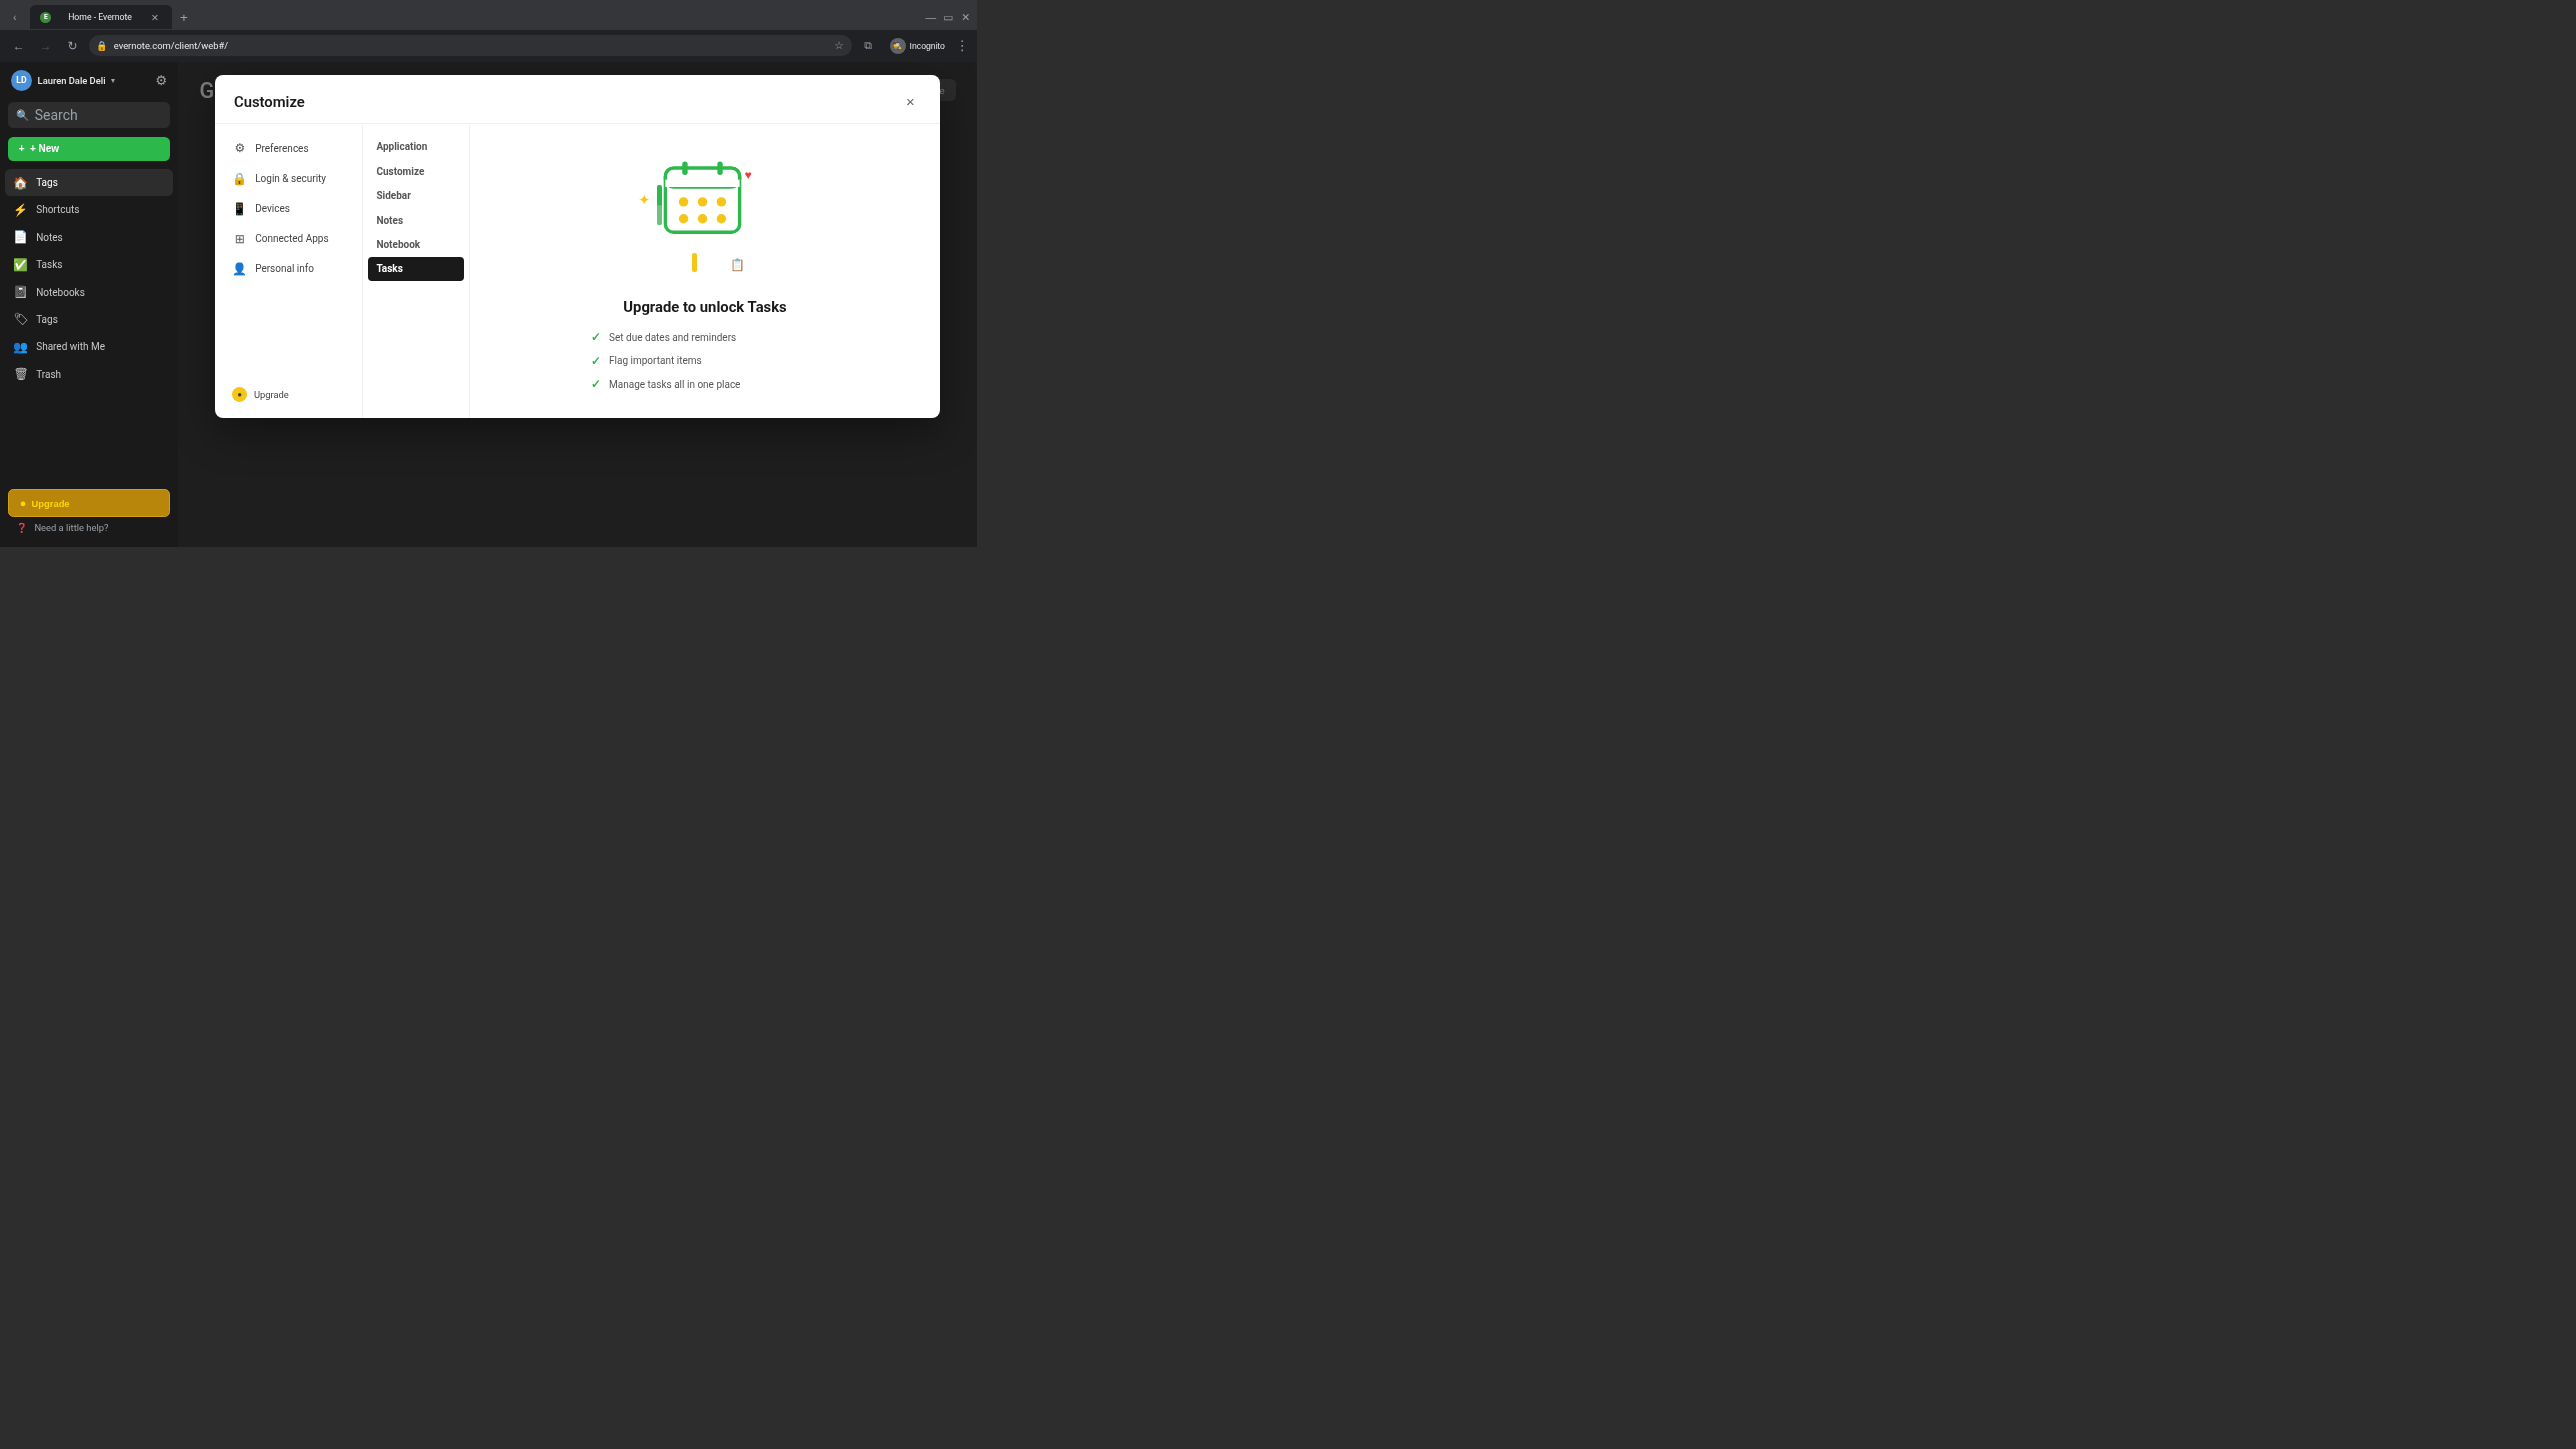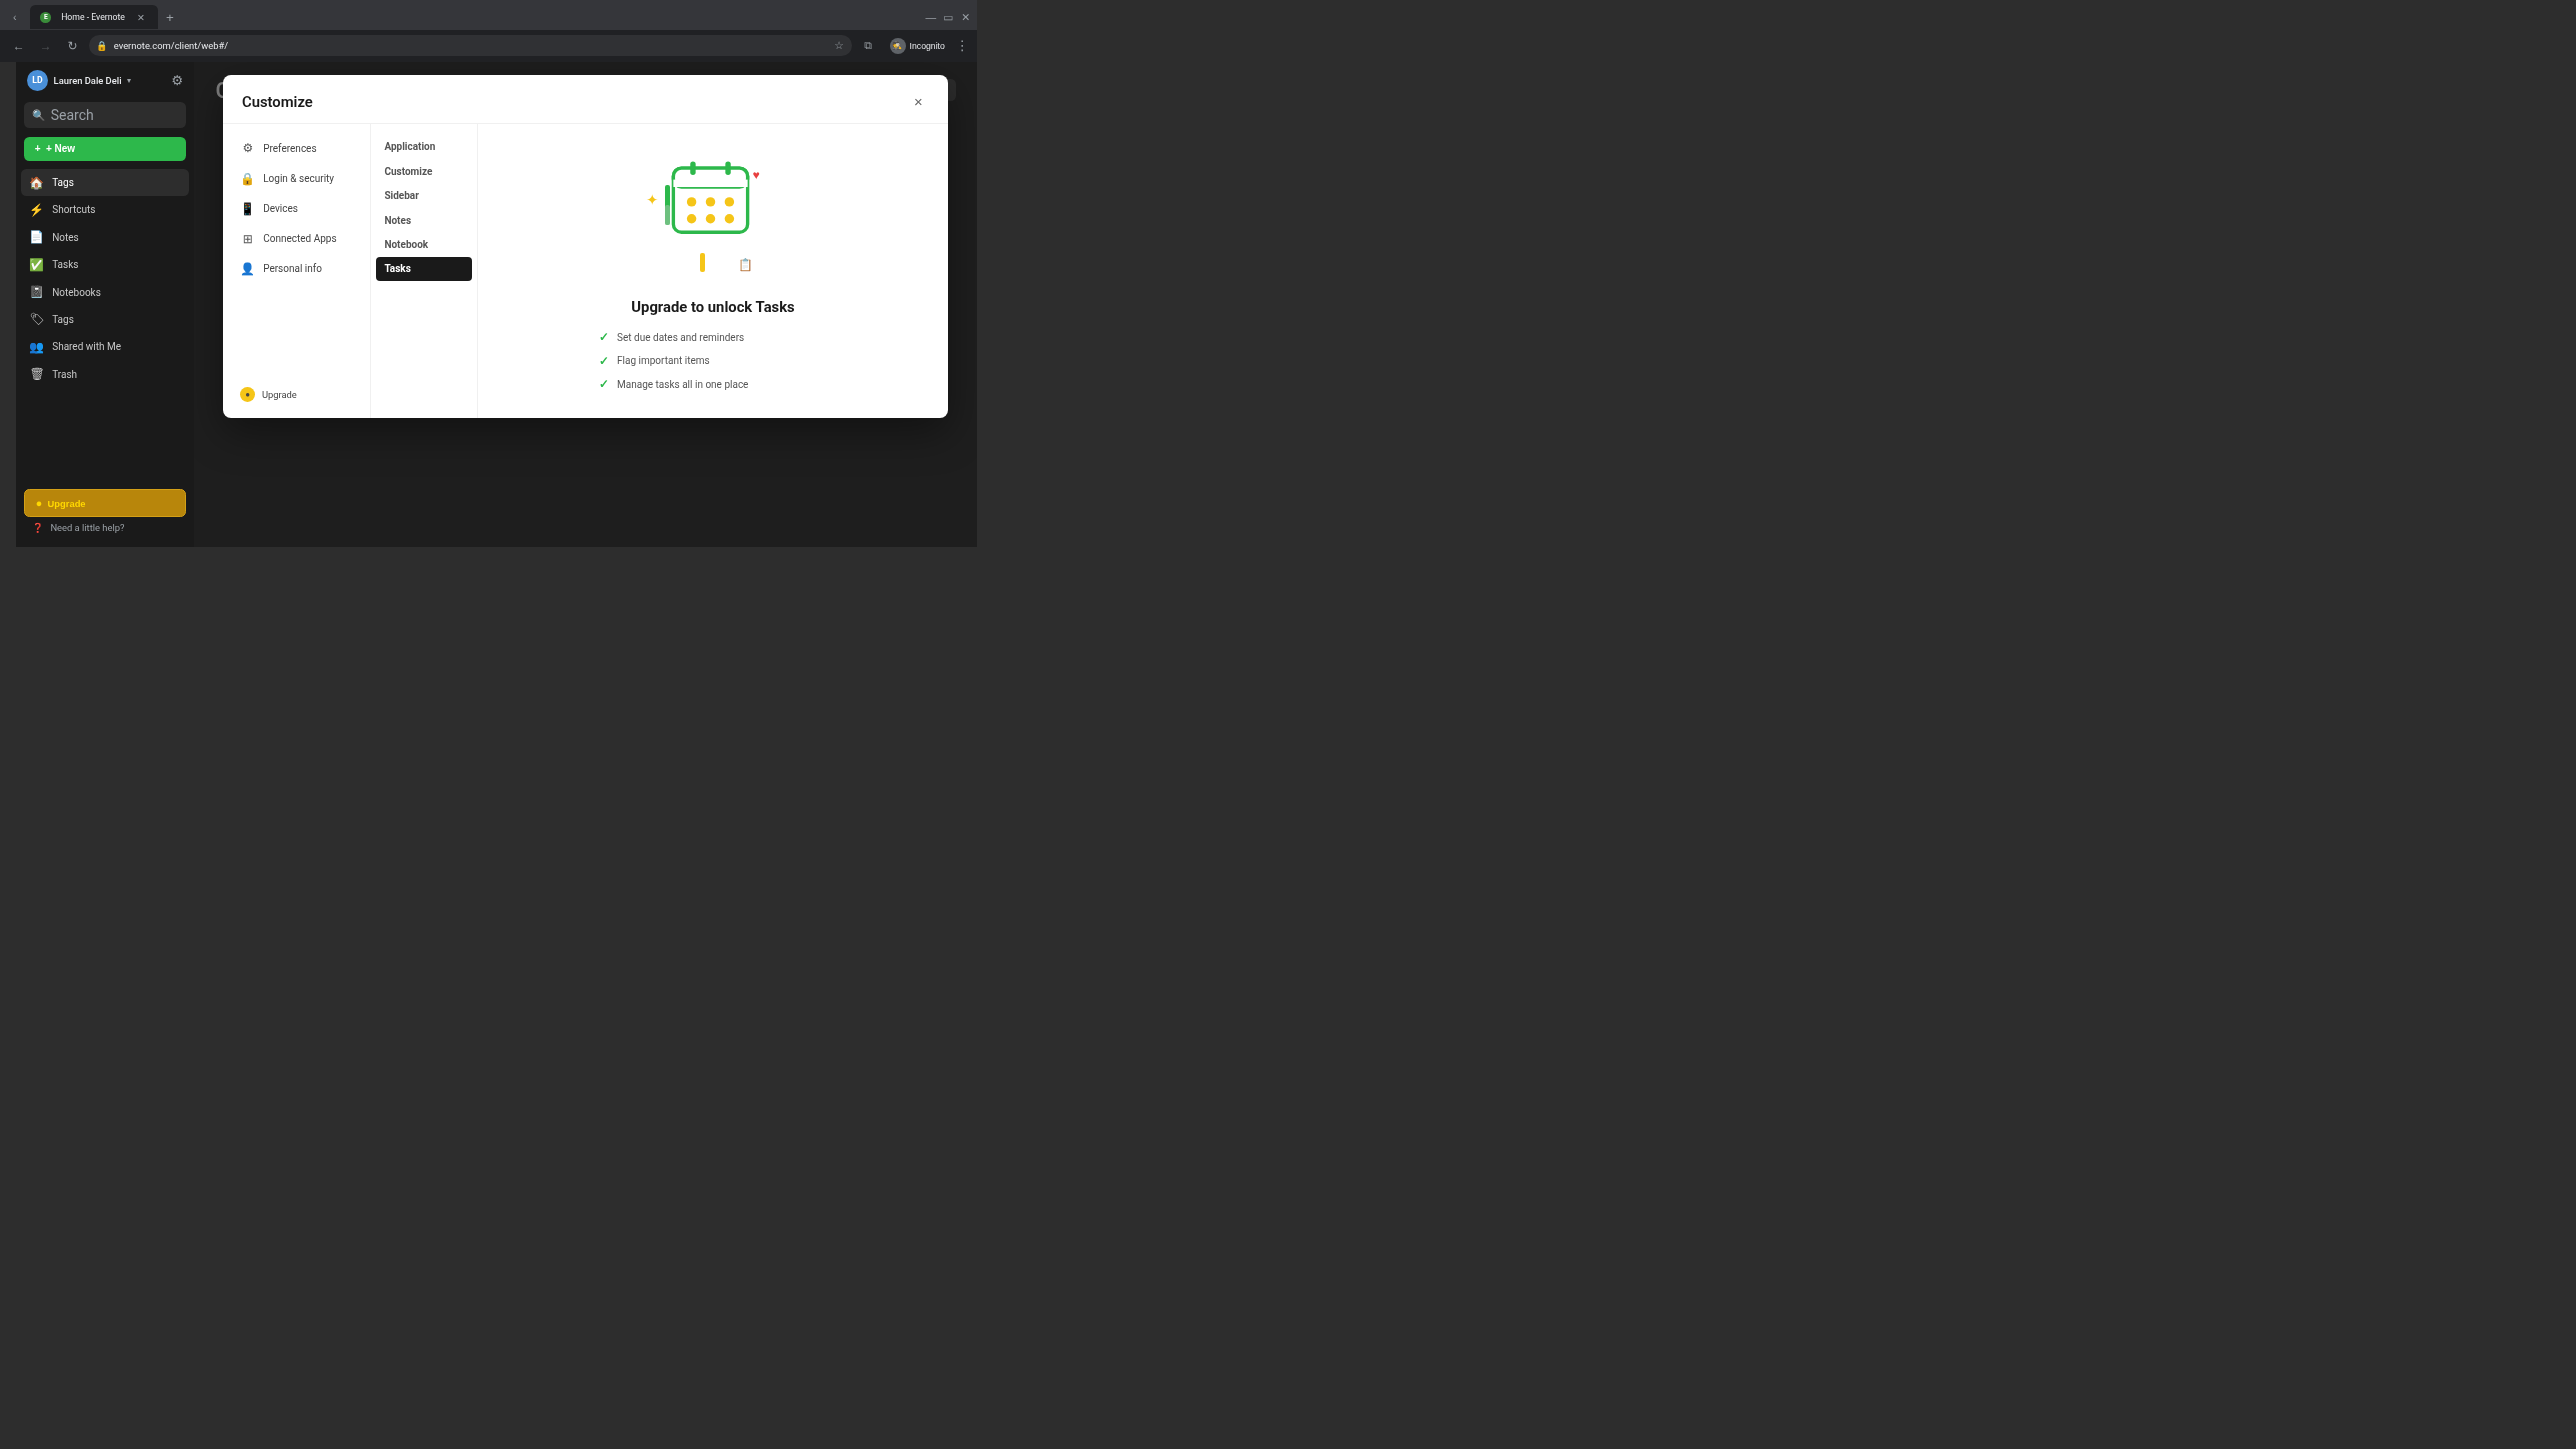--- a/index.html
+++ b/index.html
@@ -39,21 +39,21 @@
       font-size: 10.7px;
       cursor: pointer;
       display: flex; align-items: center; justify-content: center;
     }
     .tab-item {
       background: #202124;
       border-radius: 5.4px 5.4px 0 0;
       padding: 4px 10.7px;
       display: flex;
       align-items: center;
-      gap: 10px;
+      gap: 17px;
       min-width: 121px;
       max-width: 161px;
       height: 24px;
     }
     .tab-favicon {
       width: 10.7px; height: 10.7px;
       background: #3a8c3a;
       border-radius: 50%;
       display: flex; align-items: center; justify-content: center;
       font-size: 6.7px; color: white; font-weight: bold;
@@ -163,21 +163,20 @@
     }
 
     
     .sidebar {
       width: 178px;
       background: #1a1a1a;
       display: flex;
       flex-direction: column;
       height: 100%;
       flex-shrink: 0;
-      margin-left: 16px;
     }
     .sidebar-header {
       padding: 8px 10.7px;
       display: flex;
       align-items: center;
       justify-content: space-between;
     }
     .user-info {
       display: flex;
       align-items: center;

